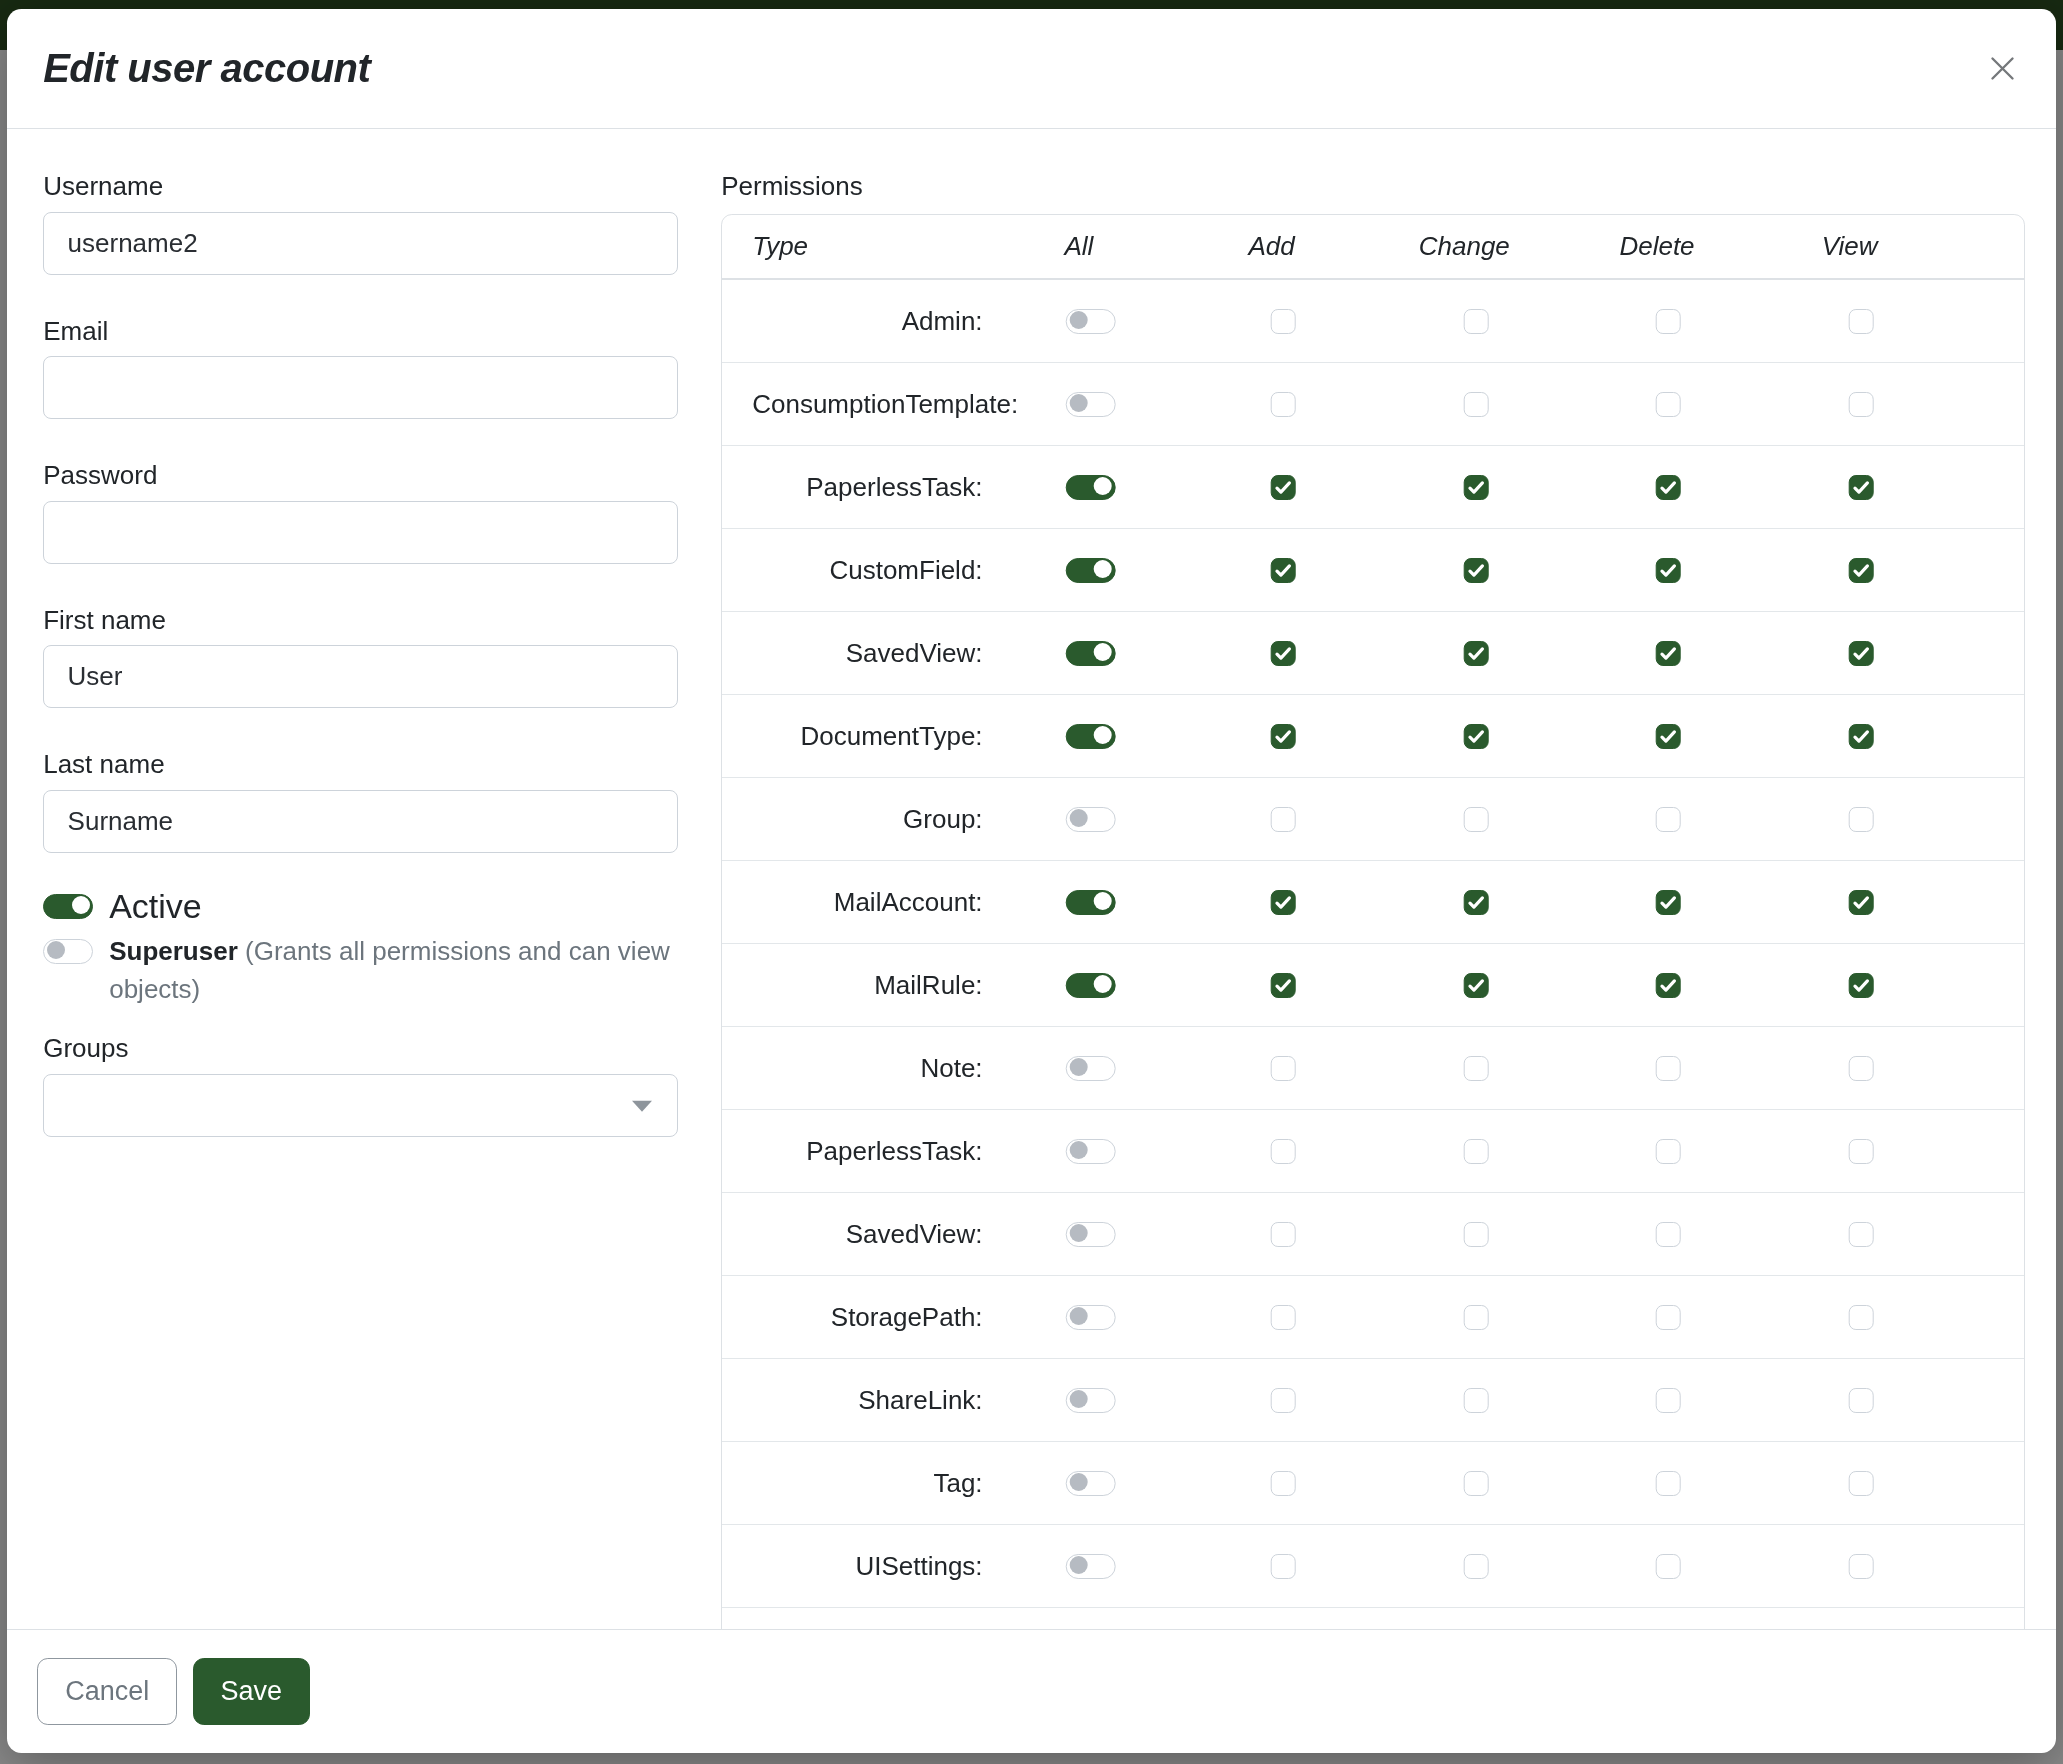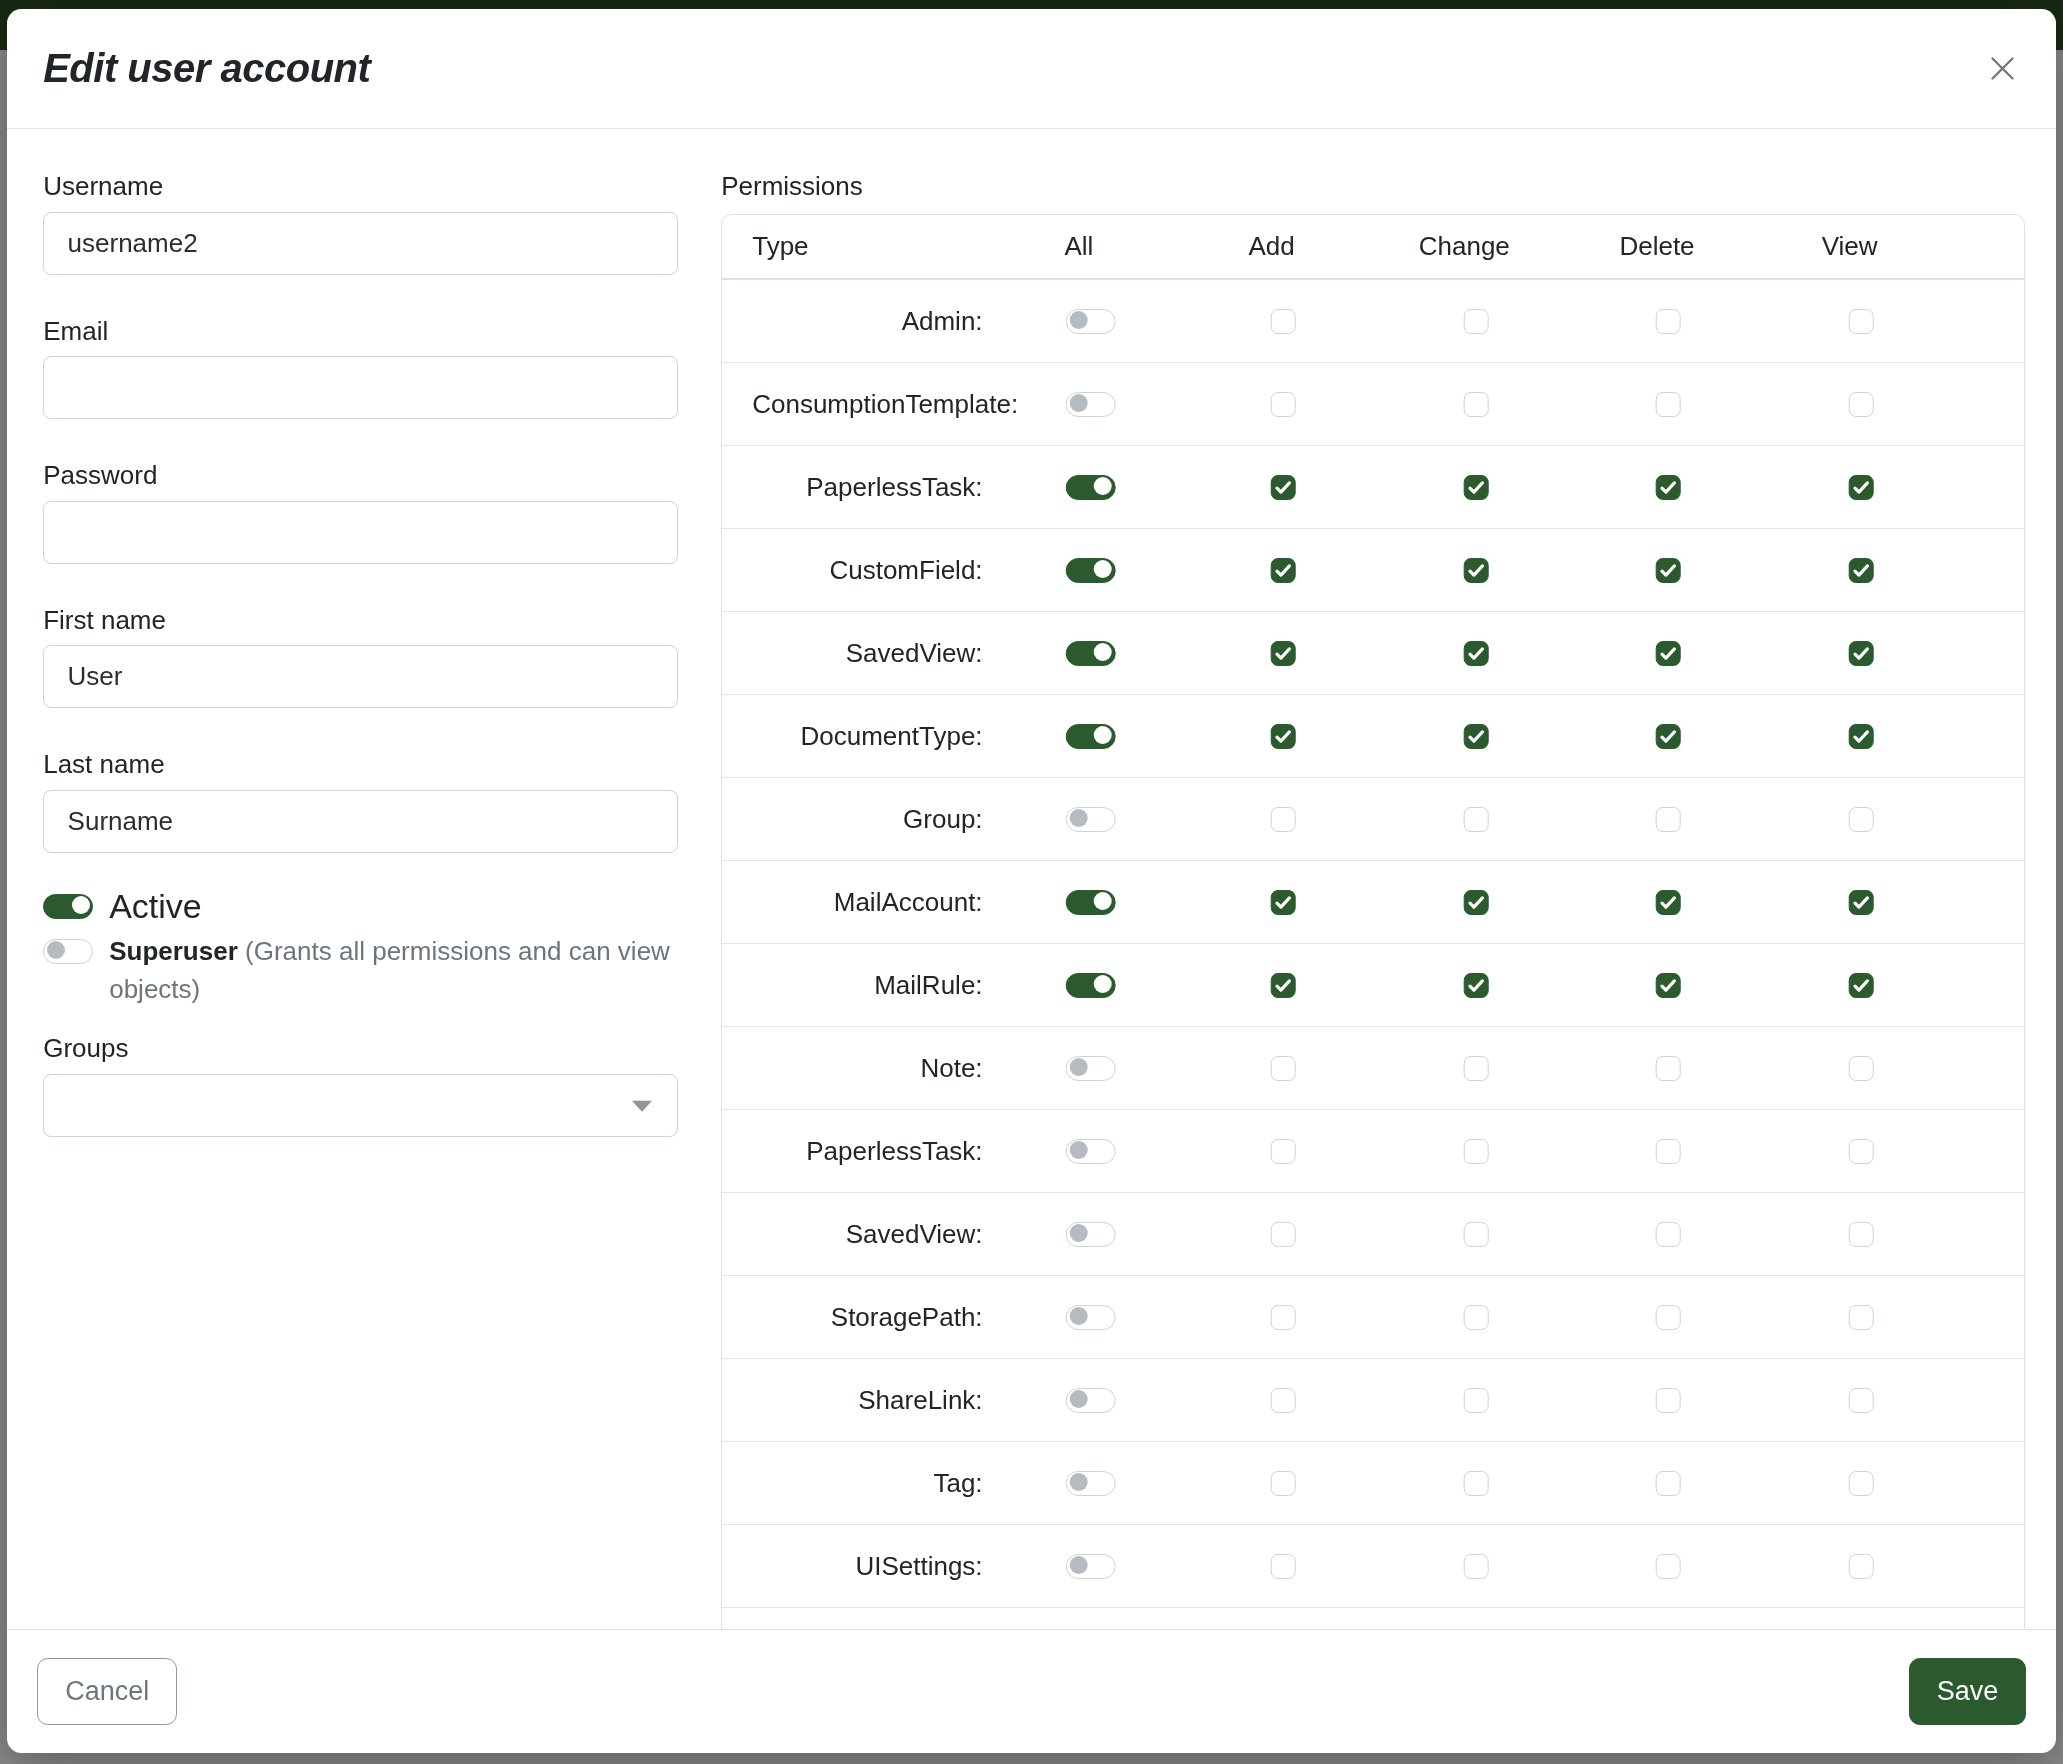--- a/index.html
+++ b/index.html
@@ -53,36 +53,36 @@
   .groups-label{display:block;font-size:26px;line-height:31.5px;color:var(--text);margin-bottom:9px;}
   .ng-select{position:relative;width:100%;height:63px;border:1.8px solid var(--border);border-radius:8px;
     background:#fff;cursor:pointer;}
   .caret{position:absolute;right:25px;top:50%;transform:translateY(-38%);width:0;height:0;
     border-left:10px solid transparent;border-right:10px solid transparent;border-top:11.7px solid #8e959c;}
 
   
   .perm-label{font-size:26px;line-height:31.5px;color:var(--text);margin-bottom:11.7px;}
   .perm-table{border:1.8px solid var(--divider);border-radius:10.8px;overflow:hidden;background:#fff;}
   .perm-head,.prow{display:grid;grid-template-columns:20% 14.8% 14.8% 14.8% 14.8% 14.8%;align-items:center;}
-  .perm-head{height:65px;border-bottom:2.7px solid var(--divider);}
+  .perm-head{height:65px;border-bottom:2.7px solid var(--divider);font-style:italic;}
   .perm-head .hcell{font-size:26px;color:var(--text);font-weight:500;text-align:center;}
   .perm-head .hcell.first{text-align:left;padding-left:30px;}
   .prow{height:83px;border-bottom:1.8px solid #e3e7ea;text-align:right;}
   .prow:last-child{border-bottom:none;}
   .prow .tcell{font-size:26px;color:var(--text);padding-left:30px;}
   .prow .ccell{display:flex;justify-content:center;}
   .prow .ccell > *{transform:translateX(11.7px);}
 
   .cb{width:25px;height:25px;border:1.8px solid var(--border);border-radius:7.2px;background:#fff;cursor:pointer;}
   .cb.checked{background:var(--primary);border-color:var(--primary);}
   .cb svg{width:100%;height:100%;display:block;}
 
   
   .modal-footer{flex:0 0 124px;border-top:1.8px solid var(--divider);display:flex;align-items:center;
-    justify-content:space-between;gap:15.3px;padding:0 30px;}
+    justify-content:flex-start;gap:15.3px;padding:0 30px;}
   .btn{height:67px;border-radius:10.8px;font-size:27px;padding:0 27px;cursor:pointer;
     font-family:"Liberation Sans","DejaVu Sans",sans-serif;}
   .btn-cancel{background:#fff;border:1.8px solid #8f979f;color:var(--muted);}
   .btn-save{background:var(--primary);border:1.8px solid var(--primary);color:#fff;}
 </style>
 </head>
 <body>
 
 <div class="screen">
   <div class="app-band"></div>

